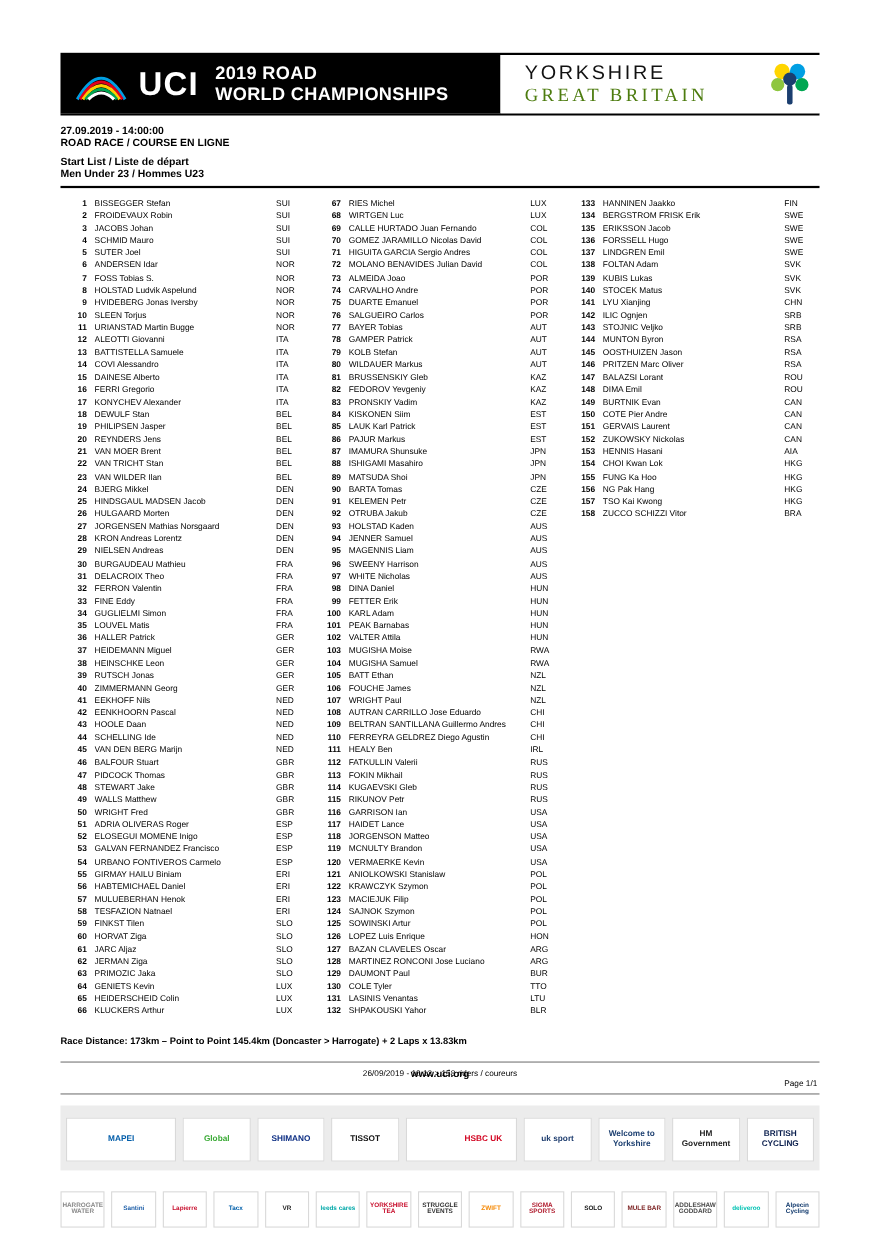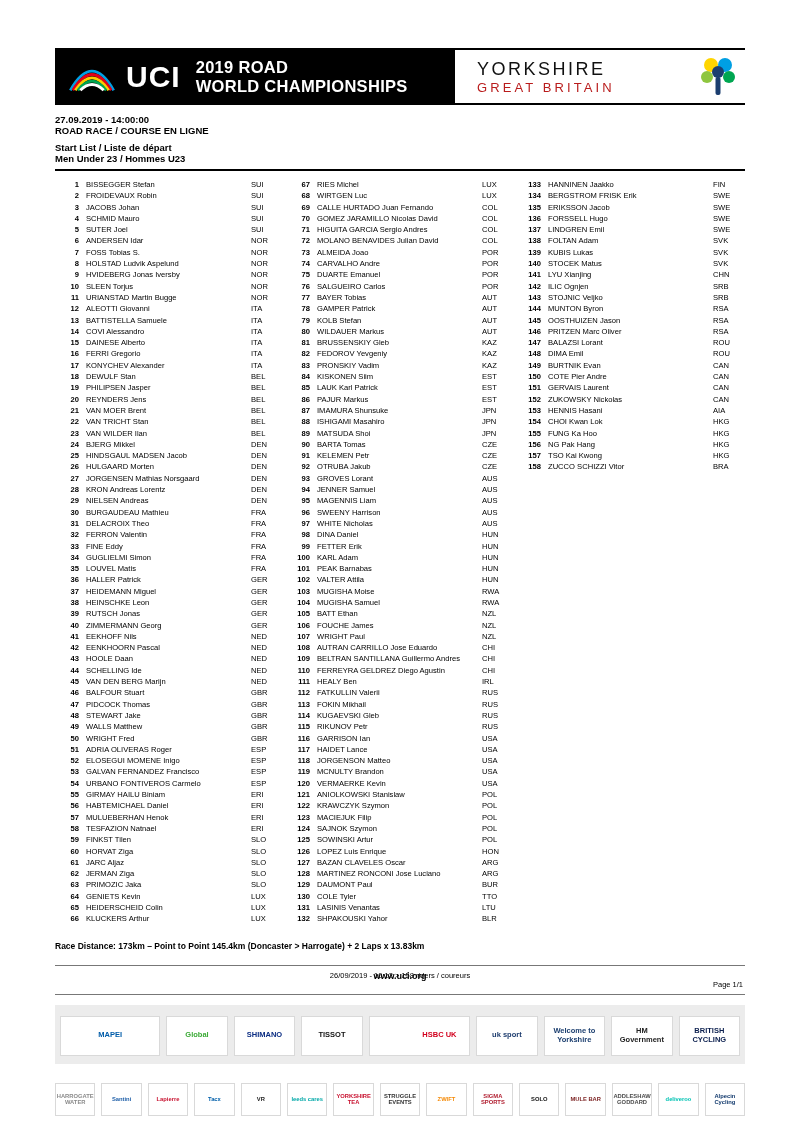--- a/index.html
+++ b/index.html
@@ -16,21 +16,21 @@
   
   .header { display: flex; height: 57px; border-top: 2px solid #000; border-bottom: 2px solid #000; }
   .header-left {
     width: 400px; background: #000; color: #fff;
     display: flex; align-items: center; padding: 0 12px; gap: 9px; flex: none;
   }
   .uci-word { font-size: 30px; font-weight: bold; letter-spacing: 1px; }
   .event-title { font-weight: bold; font-size: 16.5px; line-height: 1.12; letter-spacing: .3px; margin-left: 6px; white-space: nowrap; }
   .header-right { flex: 1; background: #fff; display: flex; align-items: center; justify-content: space-between; padding: 0 8px 0 22px; }
   .host-line1 { font-size: 18px; letter-spacing: 2.5px; color: #111; font-weight: 500; }
-  .host-line2 { font-size: 13px; letter-spacing: 3.1px; color: #b91c1c; }
+  .host-line2 { font-size: 17px; letter-spacing: 3.1px; color: #4d7c0f; font-family: Liberation Serif, serif; }
 
   
   .meta-row { display: flex; justify-content: space-between; font-weight: bold; font-size: 9.5px; margin-top: 9px; flex-direction: column; }
   .meta-row + .meta-row { margin-top: 6px; }
   .rule { border-bottom: 2px solid #000; margin-top: 5px; }
 
   
   .riders { display: flex; justify-content: space-between; margin-top: 8px; }
   .rider-col { width: 228px; flex: none; }
   .rider-row { display: flex; font-size: 7.6px; line-height: 11.3px; white-space: nowrap; }
@@ -565,21 +565,21 @@
           <span class="rider-name">KELEMEN Petr</span>
           <span class="rider-cc">CZE</span>
         </div>
         <div class="rider-row">
           <span class="rider-num">92</span>
           <span class="rider-name">OTRUBA Jakub</span>
           <span class="rider-cc">CZE</span>
         </div>
         <div class="rider-row">
           <span class="rider-num">93</span>
-          <span class="rider-name">GROVES Lorant</span>
+          <span class="rider-name">HOLSTAD Kaden</span>
           <span class="rider-cc">AUS</span>
         </div>
         <div class="rider-row">
           <span class="rider-num">94</span>
           <span class="rider-name">JENNER Samuel</span>
           <span class="rider-cc">AUS</span>
         </div>
         <div class="rider-row">
           <span class="rider-num">95</span>
           <span class="rider-name">MAGENNIS Liam</span>

